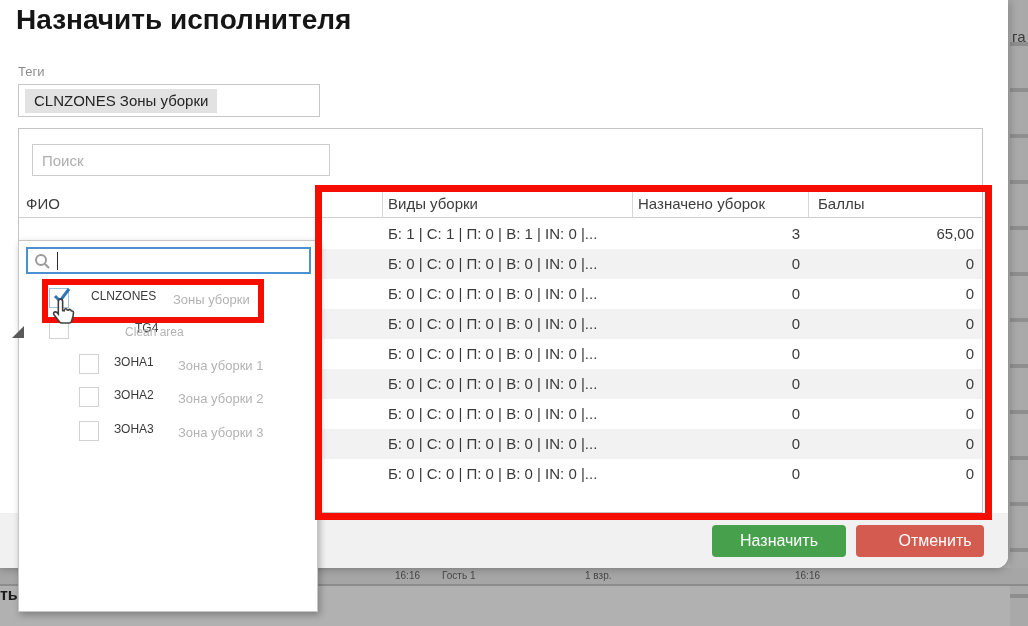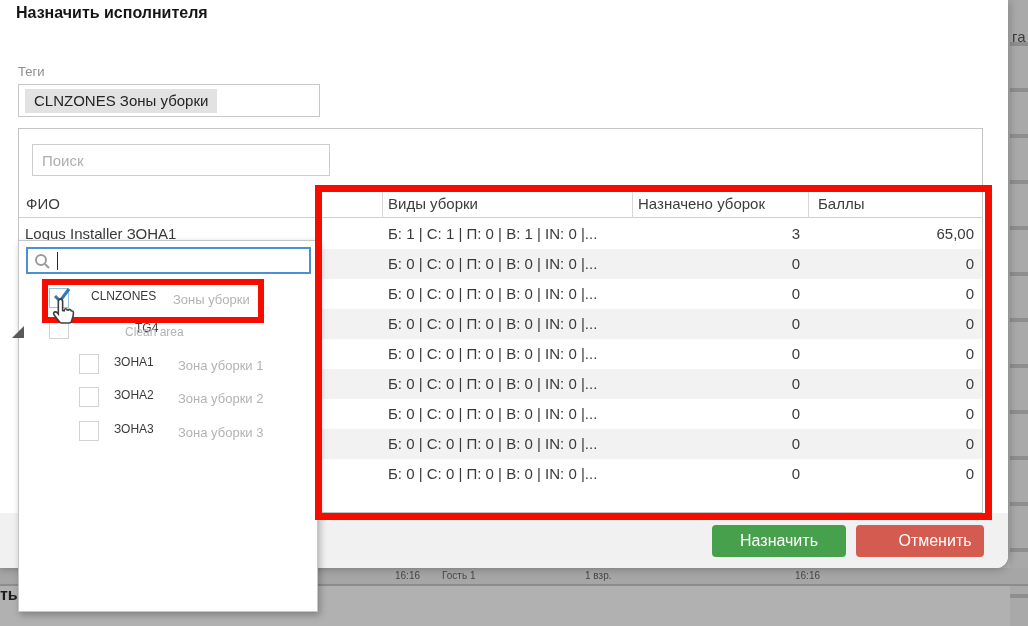--- a/index.html
+++ b/index.html
@@ -18,21 +18,21 @@
   .frag-pax      { left:585px; }
   .frag-time-out { left:795px; }
   .bg-left-red  { position:absolute; left:1px; top:566px; z-index:2; color:#9b2f26; font-size:13px; font-weight:bold;padding-left:36px; }
   .bg-left-bold { position:absolute; left:0; top:586px; z-index:2; color:#1c1c1c; font-size:16px; font-weight:bold; }
   .bg-left-dots { position:absolute; left:24px; top:597px; width:140px; z-index:2;
     border-bottom:2px dotted #8f8f8f; }
 
   
   .dialog { position:absolute; left:0; top:0; width:1008px; height:568px; z-index:2;
     background:#fff; border-bottom-right-radius:12px; box-shadow:0 0 10px rgba(0,0,0,.35); }
-  .dlg-title { position:absolute; left:16px; top:4px; font-size:16px; font-weight:bold; color:#151515; }
+  .dlg-title { position:absolute; left:16px; top:4px; font-size:28px; font-weight:bold; color:#151515; }
   .tags-label { position:absolute; left:18px; top:64px; font-size:13px; color:#8d8d8d; }
   .tags-input { position:absolute; left:18px; top:84px; width:302px; height:33px;
     border:1px solid #c7c7c7; background:#fff; }
   .tag-chip { position:absolute; left:6px; top:4px; height:24px; line-height:24px;
     background:#e2e2e2; color:#252525; font-size:15px; padding:0 9px; }
 
   
   .panel { position:absolute; left:18px; top:128px; width:965px; height:385px;
     border:1px solid #c4c4c4; background:#fff; }
   .panel-search { position:absolute; left:13px; top:15px; width:298px; height:32px;
@@ -115,21 +115,20 @@
       <span class="th-fio">ФИО</span>
       <span class="th-types">Виды уборки</span>
       <span class="th-assigned">Назначено уборок</span>
       <span class="th-points">Баллы</span>
       <i class="th-sep sep1"></i>
       <i class="th-sep sep2"></i>
       <i class="th-sep sep3"></i>
     </div>
     <div class="tbody">
       <div class="trow">
-        <span class="cell-fio">Logus Installer ЗОНА1</span>
         <span class="cell-types">Б: 1 | С: 1 | П: 0 | В: 1 | IN: 0 |...</span>
         <span class="cell-assigned">3</span>
         <span class="cell-points">65,00</span>
       </div>
       <div class="trow alt">
         <span class="cell-types">Б: 0 | С: 0 | П: 0 | В: 0 | IN: 0 |...</span>
         <span class="cell-assigned">0</span>
         <span class="cell-points">0</span>
       </div>
       <div class="trow">

